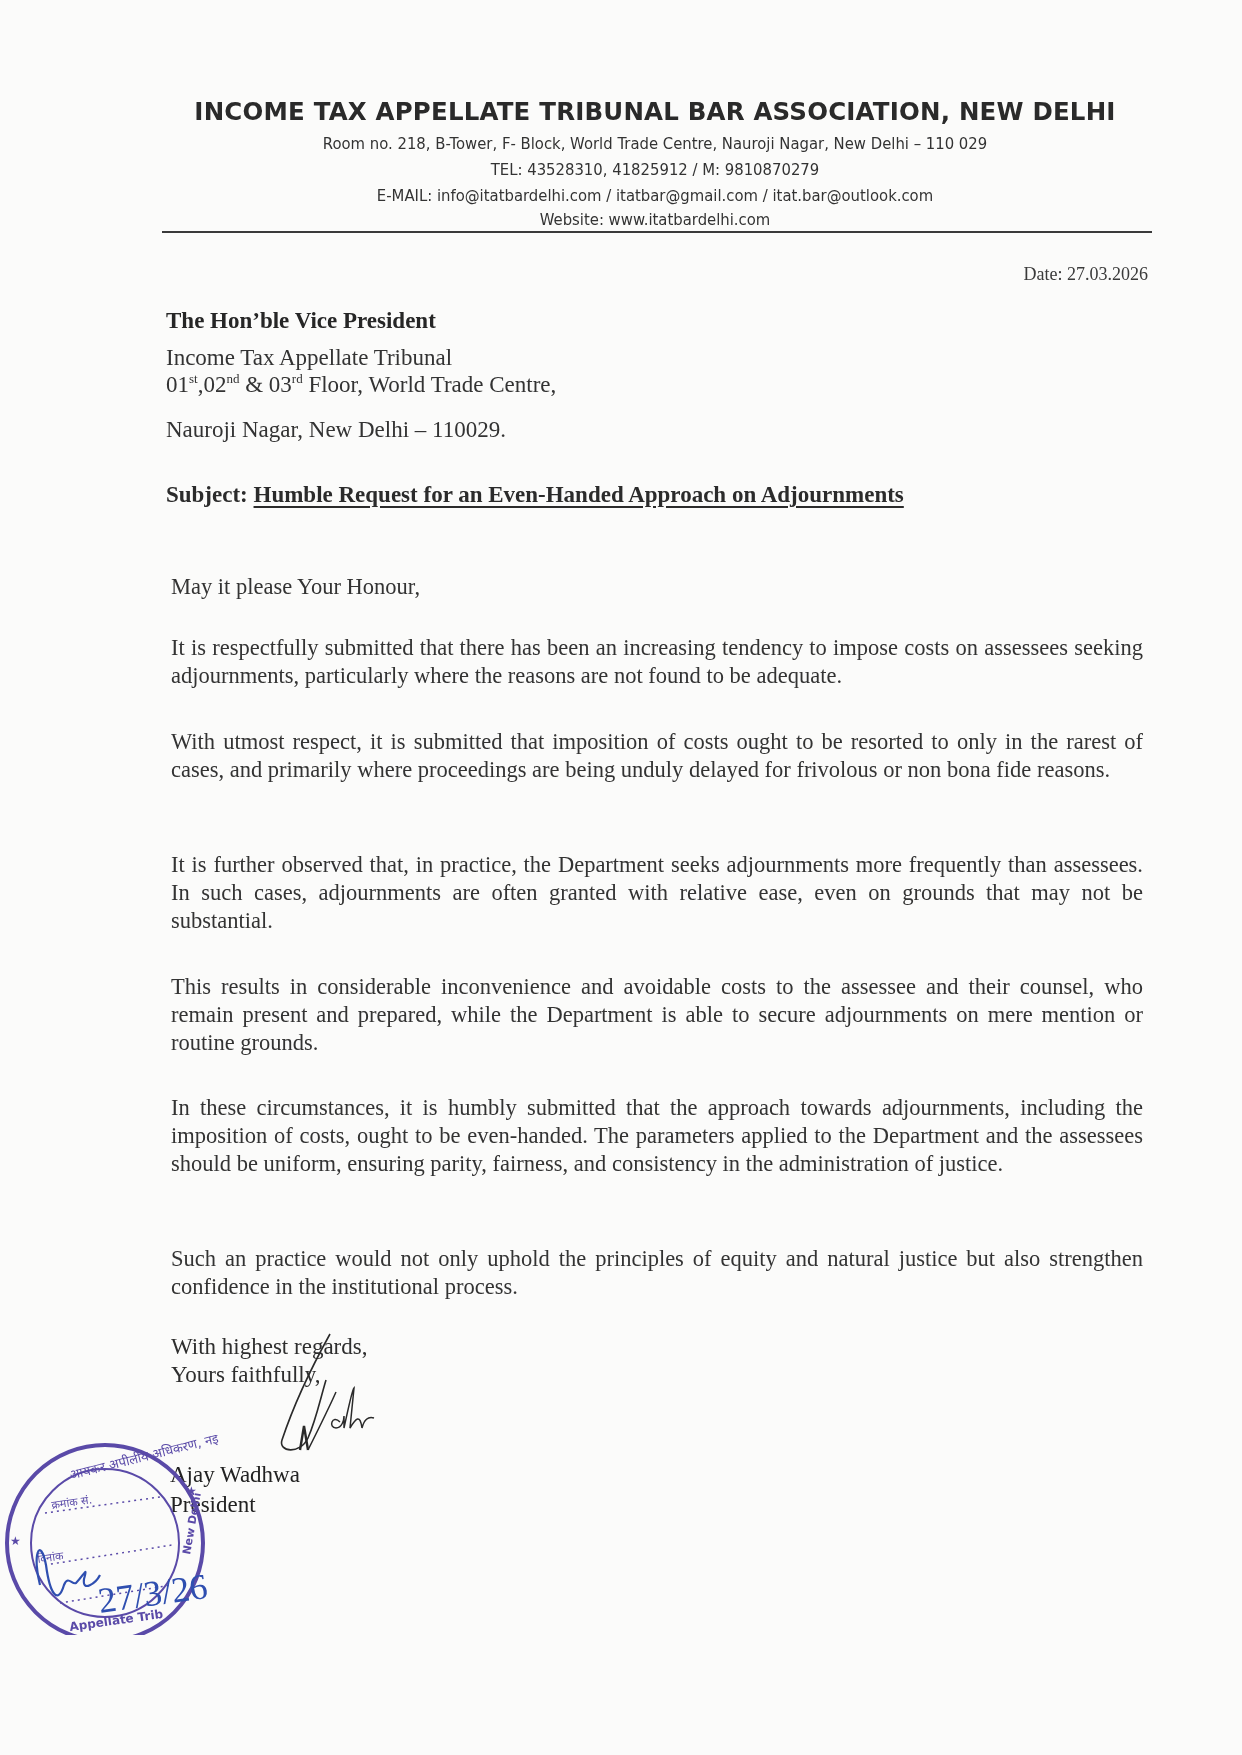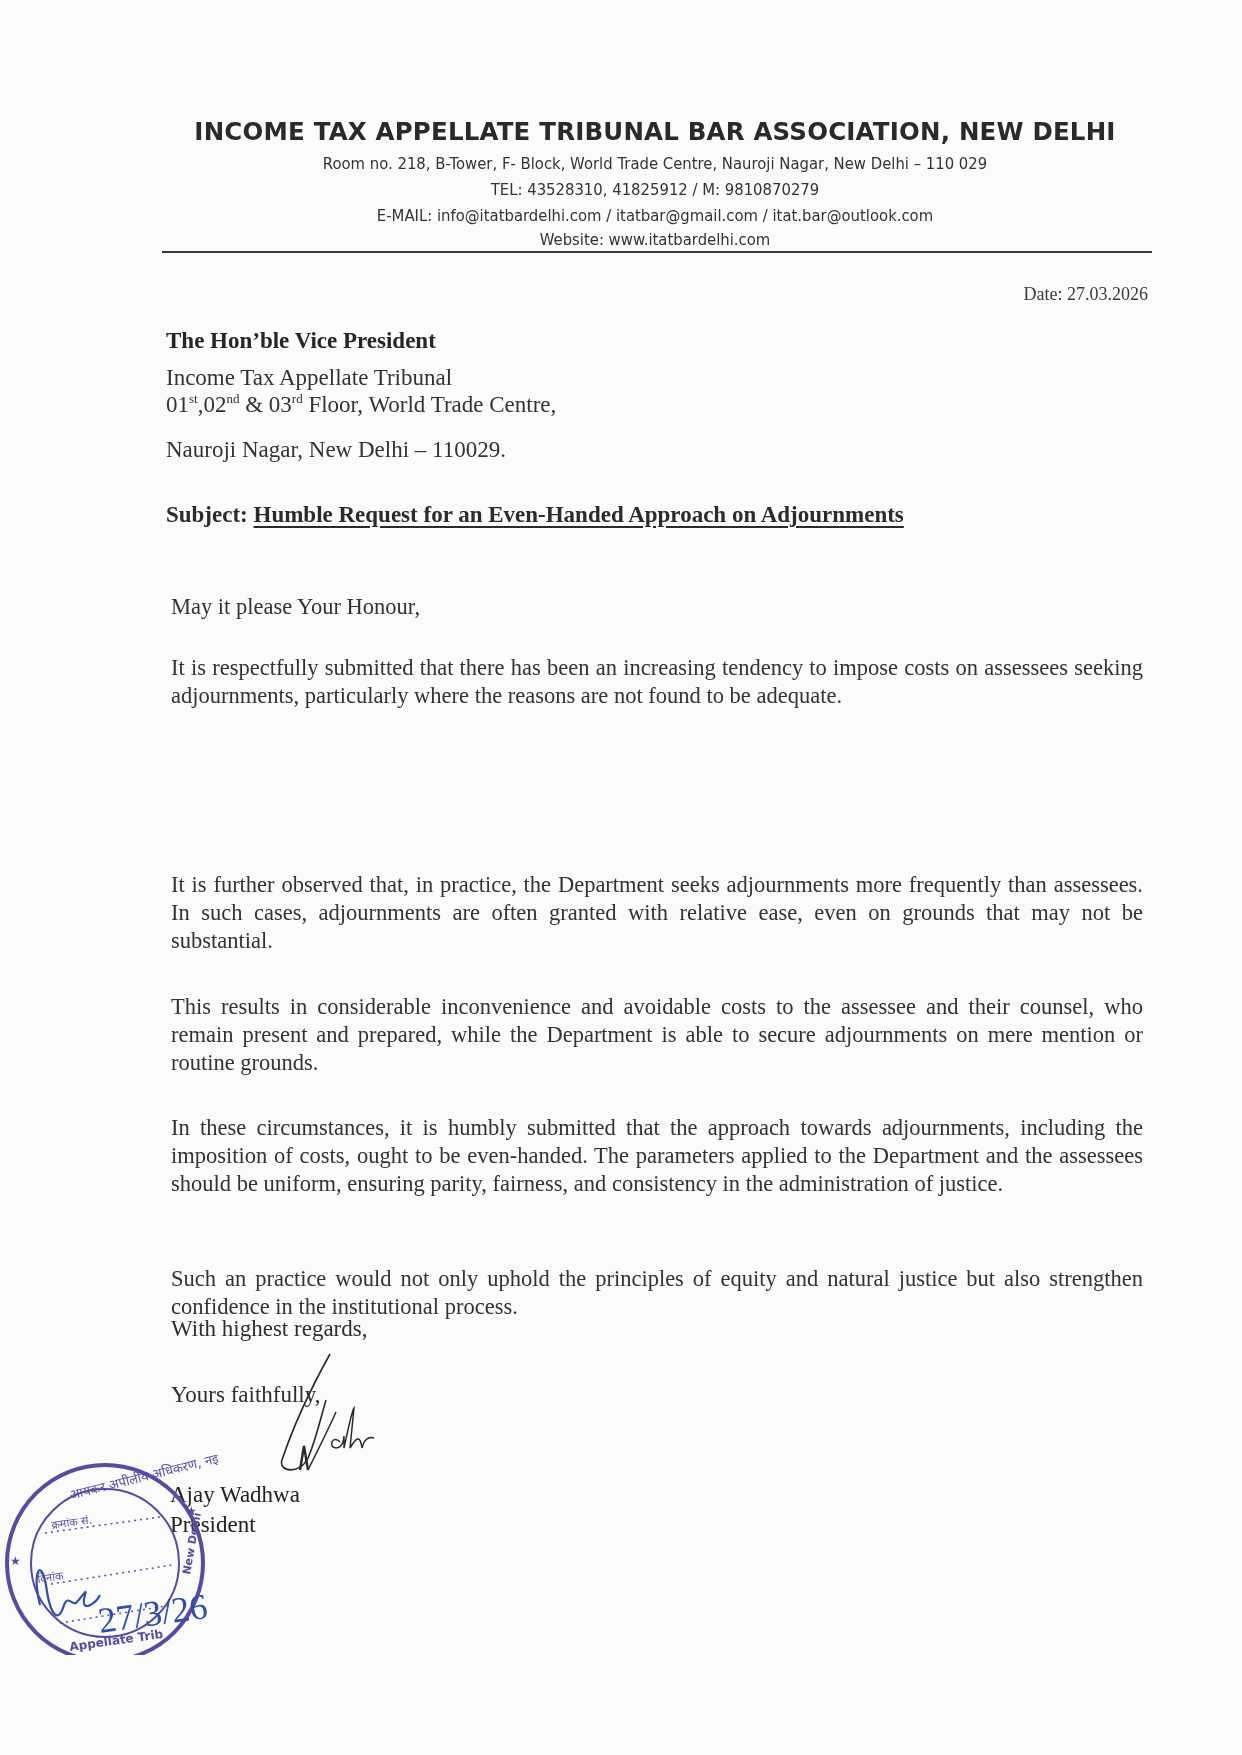--- a/index.html
+++ b/index.html
@@ -1,20 +1,20 @@
 <!DOCTYPE html>
 <html><head>
 <meta charset="utf-8">
 <style>
   html, body { margin: 0; padding: 0; }
   body {
     width: 1242px; height: 1755px; position: relative; overflow: hidden;
     background: #fbfbfa; color: #2b2b2b;
   }
-  .page { position: absolute; inset: 0; margin-top: 20px; }
+  .page { position: absolute; inset: 0; }
   .lh-heading {
     position: absolute; left: 150px; top: 96px; width: 1010px; text-align: center;
     font-family: "DejaVu Sans", sans-serif; font-weight: bold; font-size: 25.5px;
     letter-spacing: 0.2px; color: #2a2a2a; transform: scaleX(0.96); transform-origin: center;
   }
   .lh-line {
     position: absolute; left: 150px; width: 1010px; text-align: center;
     font-family: "DejaVu Sans", sans-serif; font-size: 16.5px; color: #333;
     transform: scaleX(0.9); transform-origin: center;
   }
@@ -60,26 +60,27 @@
   <div class="addr serif" style="top:417px">Nauroji Nagar, New Delhi – 110029.</div>
 
   <div class="subject serif">
     <span>Subject:</span>
     <span class="u">Humble Request for an Even-Handed Approach on Adjournments</span>
   </div>
 
   <div class="para serif" style="top:573px">May it please Your Honour,</div>
 
   <div class="para serif" style="top:634px">It is respectfully submitted that there has been an increasing tendency to impose costs on assessees seeking adjournments, particularly where the reasons are not found to be adequate.</div>
+  <div class="para serif" style="top:728px">With utmost respect, it is submitted that imposition of costs ought to be resorted to only in the rarest of cases, and primarily where proceedings are being unduly delayed for frivolous or non bona fide reasons.</div>
   <div class="para serif" style="top:851px">It is further observed that, in practice, the Department seeks adjournments more frequently than assessees. In such cases, adjournments are often granted with relative ease, even on grounds that may not be substantial.</div>
   <div class="para serif" style="top:973px">This results in considerable inconvenience and avoidable costs to the assessee and their counsel, who remain present and prepared, while the Department is able to secure adjournments on mere mention or routine grounds.</div>
   <div class="para serif" style="top:1094px">In these circumstances, it is humbly submitted that the approach towards adjournments, including the imposition of costs, ought to be even-handed. The parameters applied to the Department and the assessees should be uniform, ensuring parity, fairness, and consistency in the administration of justice.</div>
   <div class="para serif" style="top:1245px">Such an practice would not only uphold the principles of equity and natural justice but also strengthen confidence in the institutional process.</div>
 
-  <div class="closing serif" style="top:1295px">With highest regards,</div>
+  <div class="closing serif" style="top:1333px">With highest regards,</div>
   <div class="closing serif" style="top:1361px">Yours faithfully,</div>
 
   <svg class="sig-svg" width="140" height="130" viewBox="0 0 140 130">
     <path d="M60 4 C 40 40, 22 80, 12 110 C 8 122, 30 125, 38 108 C 46 90, 50 70, 56 50" fill="none" stroke="#2a2a2a" stroke-width="1.6"></path>
     <path d="M30 120 L 34 96 L 38 120" fill="none" stroke="#2a2a2a" stroke-width="2.4"></path>
     <path d="M66 62 C 58 80, 48 100, 38 120" fill="none" stroke="#2a2a2a" stroke-width="1.5"></path>
     <path d="M70 92 C 62 84, 58 98, 66 98 C 72 98, 74 90, 74 86 L 74 98 C 78 80, 82 60, 84 58 L 80 98 C 86 88, 90 84, 92 98 C 94 90, 98 86, 104 88" fill="none" stroke="#2a2a2a" stroke-width="1.5"></path>
   </svg>
 
   <div class="signame serif">

